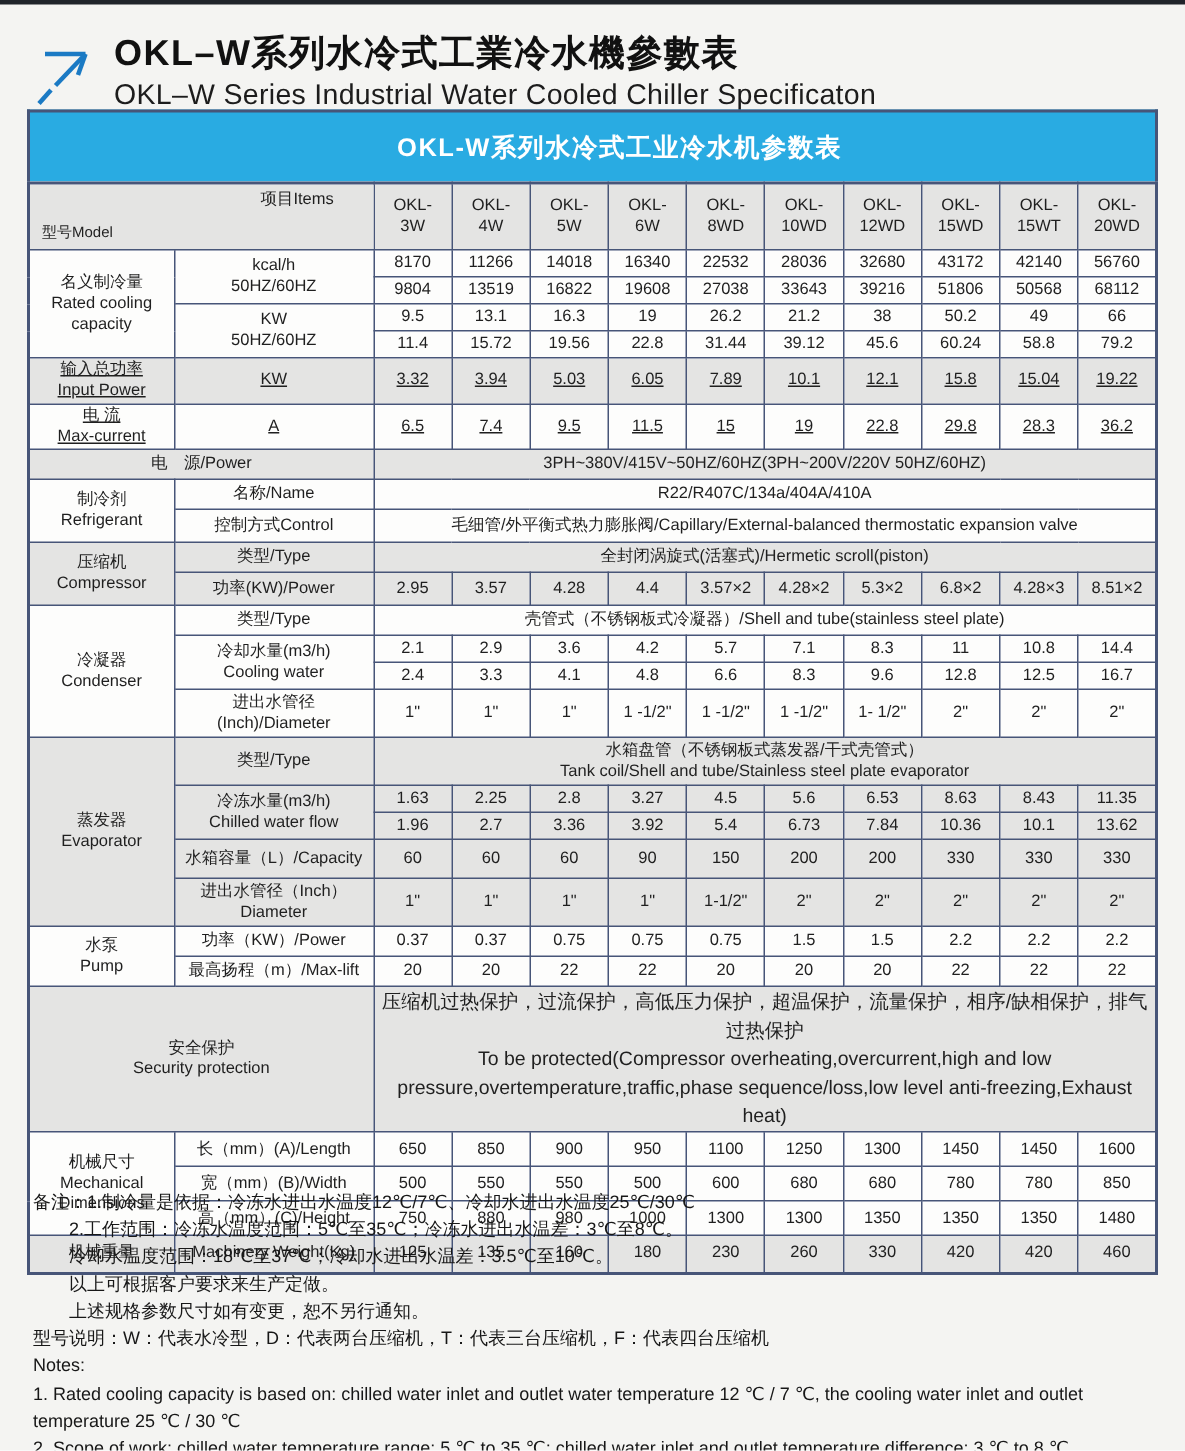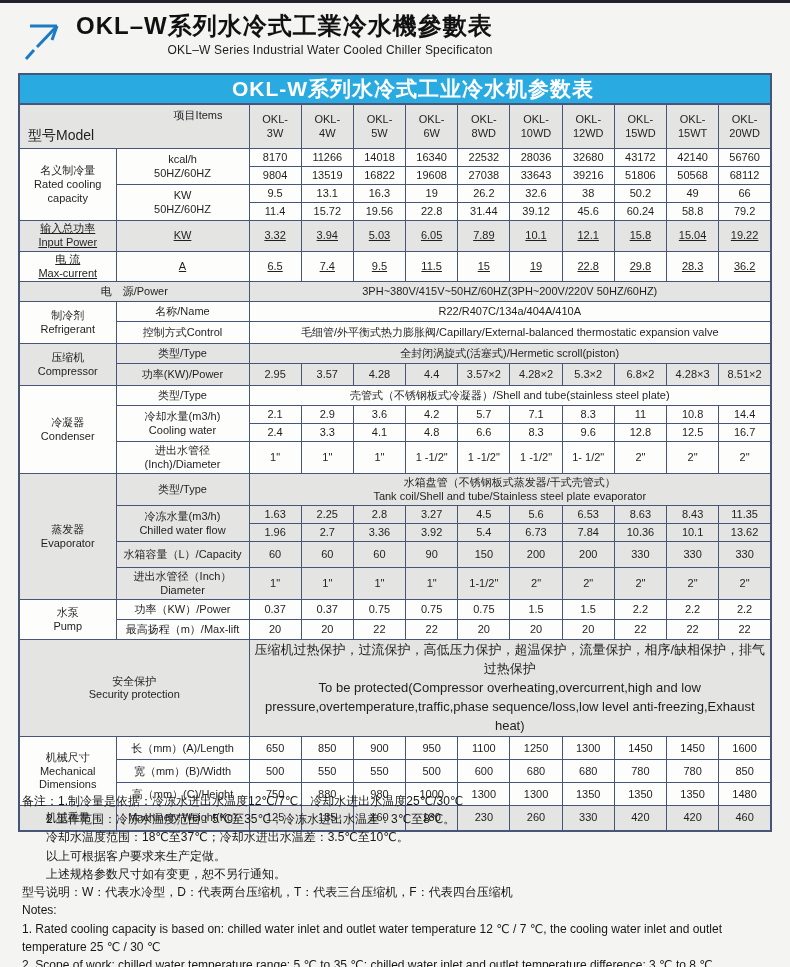--- a/index.html
+++ b/index.html
@@ -11,29 +11,29 @@
   }
   *{margin:0;padding:0;box-sizing:border-box;}
   html,body{background:#fff;}
   body{
     width:790px;height:967px;position:relative;overflow:hidden;
     font-family:"Liberation Sans","DejaVu Sans",sans-serif;
     color:var(--ink);background:#f4f4f2;
   }
   .topstrip{position:absolute;top:0;left:0;width:790px;height:3px;background:#20242a;}
   
-  .pagehead{position:absolute;top:12px;left:18px;width:754px;height:56px;}
+  .pagehead{position:absolute;top:22px;left:18px;width:754px;height:56px;}
   .logo{position:absolute;left:4px;top:4px;width:44px;height:46px;}
   .titles{position:absolute;left:58px;top:0;}
   .title-zh{font-size:24px;font-weight:bold;letter-spacing:1px;color:#111;line-height:1.2;}
-  .title-en{font-size:12px;color:#1c1c1c;margin-top:2px;letter-spacing:0.2px;text-align:right;}
+  .title-en{font-size:19px;color:#1c1c1c;margin-top:2px;letter-spacing:0.2px;}
   
   .tablewrap{position:absolute;top:73px;left:18px;width:754px;}
   .tbar{
-    height:30px;background:var(--blue);color:#fff;font-size:21px;font-weight:bold;
+    height:48px;background:var(--blue);color:#fff;font-size:17px;font-weight:bold;
     display:flex;align-items:center;justify-content:center;letter-spacing:1px;
     border:2px solid var(--line);border-bottom:none;padding-left:36px;
   }
   table.spec{
     width:754px;border-collapse:collapse;table-layout:fixed;
     border:2px solid var(--line);background:var(--whiterow);
   }
   table.spec td,table.spec th{
     border:1px solid var(--line);
     font-size:11px;font-weight:normal;text-align:center;vertical-align:middle;
@@ -45,21 +45,21 @@
   td.left{text-align:left;padding-left:8px;}
   td.sec{font-size:11px;}
   
   th.diag{
     position:relative;height:36px;padding:0;
     background-image:linear-gradient(to bottom right,
       transparent calc(50% - 0.6px), var(--line) calc(50% - 0.6px),
       var(--line) calc(50% + 0.6px), transparent calc(50% + 0.6px));
   }
   th.diag .corner-items{position:absolute;top:4px;right:26px;font-size:11px;}
-  th.diag .corner-model{position:absolute;bottom:4px;left:8px;font-size:14px;}
+  th.diag .corner-model{position:absolute;bottom:4px;left:8px;font-size:10px;}
   
   tr.h36{height:36px;} tr.h18{height:18px;} tr.h20{height:20px;}
   tr.h22{height:22px;} tr.h26{height:26px;} tr.h28{height:28px;text-decoration:underline;}
   tr.h32{height:32px;} tr.h60{height:60px;} tr.h23{height:23px;}
   tr.h25{height:25px;margin-left:43px;}
   
   .notes{
     position:absolute;left:22px;top:792px;width:752px;
     font-size:12px;line-height:1.52;color:#171717;white-space:pre-wrap;
   }
@@ -151,21 +151,21 @@
           <td>68112</td>
         </tr>
     <tr class="w h18">
       <td rowspan="2">KW
 50HZ/60HZ</td>
     <td>9.5</td>
           <td>13.1</td>
           <td>16.3</td>
           <td>19</td>
           <td>26.2</td>
-          <td>32.6</td>
+          <td>21.2</td>
           <td>38</td>
           <td>50.2</td>
           <td>49</td>
           <td>66</td>
         </tr>
     <tr class="w h18">
           <td>11.4</td>
           <td>15.72</td>
           <td>19.56</td>
           <td>22.8</td>

